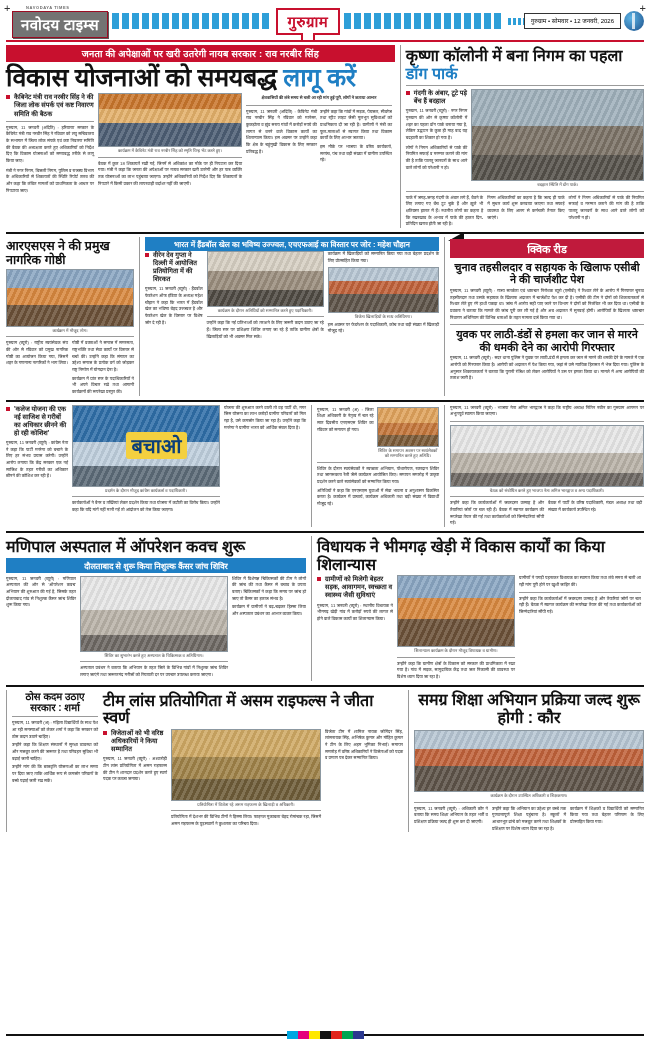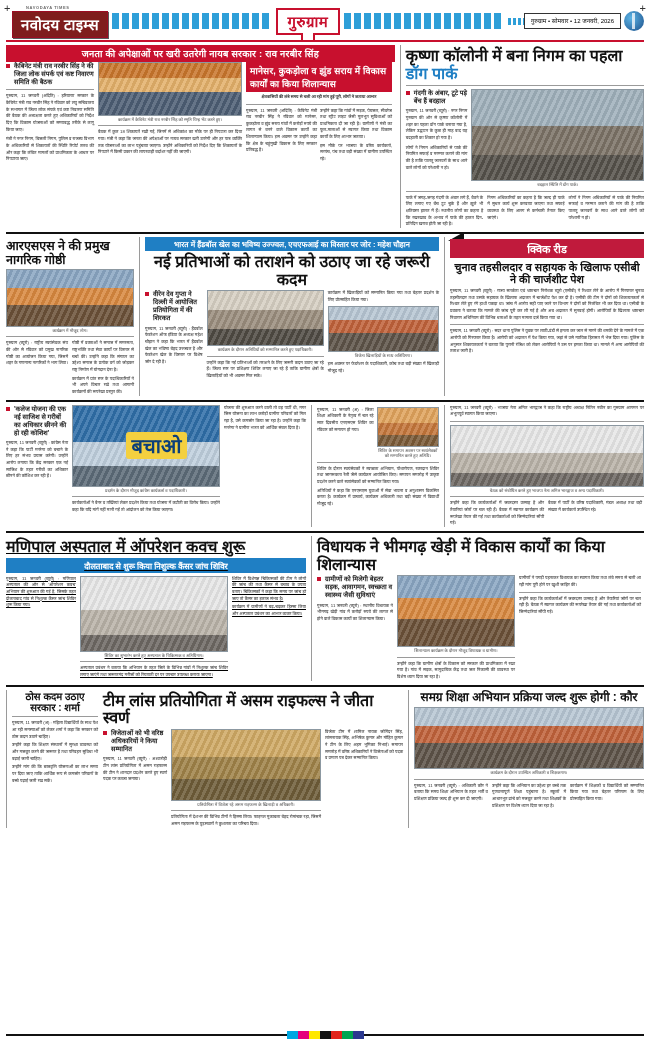--- a/index.html
+++ b/index.html
@@ -12,21 +12,21 @@
   .page { position: relative; width: 650px; height: 1043px; padding: 4px 6px; }
 
   
   .masthead { position: relative; height: 34px; display: flex; align-items: center; }
   .crop-mark { position: absolute; font-size: 11px; color: #333; line-height: 8px; }
   .cm-tl { left: -2px; top: 0px; }
   .cm-tr { right: -2px; top: 0px; }
   .logo-wrap { display: flex; flex-direction: column; align-items: flex-start; margin-left: 6px; }
   .logo-eng { font-size: 4px; letter-spacing: .6px; color: #6b6b6b; font-weight: 700;
               margin-left: 14px; margin-bottom: 1px; }
-  .logo-box { background: #7f1d1d; color: #fff; font-weight: 700; font-size: 15px;
+  .logo-box { background: #737373; color: #fff; font-weight: 700; font-size: 15px;
               padding: 2px 8px 3px; letter-spacing: .3px; border: 1px solid #9c0c23;
               box-shadow: 1px 1px 0 #5a5a5a; }
   .bar-strip { flex: 1; height: 16px; margin: 0 4px;
     background: repeating-linear-gradient(90deg, #2e9fd8 0 7px, #ffffff 7px 10px); }
   .city-plate { border: 2px solid #c8102e; background: #fff; padding: 1px 10px 2px;
     position: relative; }
   .city-plate .city { color: #c8102e; font-size: 15px; font-weight: 700; letter-spacing: .5px; }
   .plate-notch { position: absolute; left: 50%; transform: translateX(-50%); bottom: -9px;
     width: 14px; height: 9px; background: #fff; border-left: 2px solid #c8102e;
     border-right: 2px solid #c8102e; border-bottom: 2px solid #c8102e; }
@@ -122,38 +122,38 @@
     <div class="date-plate">गुरुग्राम • सोमवार • 12 जनवरी, 2026</div>
     <div class="orb"></div>
   </div>
 
   <div class="rule-red"></div>
 
   <div class="cols">
 
     <div class="col" style="width: 390px;">
       <div class="kicker">जनता की अपेक्षाओं पर खरी उतरेगी नायब सरकार : राव नरबीर सिंह</div>
+      <div class="hl-xl"><span>विकास योजनाओं को समयबद्ध </span><span class="hi">लागू करें</span></div>
 
       <div class="cols" style="gap:4px;">
         <div class="col" style="width:88px;">
           <div class="bullet-line" style="margin-bottom:3px;">कैबिनेट मंत्री राव नरबीर सिंह ने की जिला लोक संपर्क एवं कष्ट निवारण समिति की बैठक</div>
           <div class="hr-thin"></div>
           <div class="body-txt">गुरुग्राम, 11 जनवरी (अदिति) : हरियाणा सरकार के कैबिनेट मंत्री राव नरबीर सिंह ने रविवार को लघु सचिवालय के सभागार में जिला लोक संपर्क एवं कष्ट निवारण समिति की बैठक की अध्यक्षता करते हुए अधिकारियों को निर्देश दिए कि विकास योजनाओं को समयबद्ध तरीके से लागू किया जाए।</div>
           <div class="body-txt" style="margin-top:3px;">मंत्री ने नगर निगम, बिजली निगम, पुलिस व राजस्व विभाग के अधिकारियों से शिकायतों की स्थिति रिपोर्ट तलब की और कहा कि लंबित मामलों को प्राथमिकता के आधार पर निपटाया जाए।</div>
         </div>
 
         <div class="col" style="width:144px;">
           <div class="photo ph-stage" style="height:54px;"></div>
           <div class="cap">कार्यक्रम में कैबिनेट मंत्री राव नरबीर सिंह को स्मृति चिन्ह भेंट करते हुए।</div>
           <div class="hr-thin"></div>
           <div class="body-txt">बैठक में कुल 18 शिकायतें रखी गईं, जिनमें से अधिकांश का मौके पर ही निपटारा कर दिया गया। मंत्री ने कहा कि जनता की अपेक्षाओं पर नायब सरकार खरी उतरेगी और हर पात्र व्यक्ति तक योजनाओं का लाभ पहुंचाया जाएगा। उन्होंने अधिकारियों को निर्देश दिए कि शिकायतों के निपटारे में किसी प्रकार की लापरवाही बर्दाश्त नहीं की जाएगी।</div>
         </div>
 
         <div class="col" style="width:146px;">
-          <div class="kicker" style="font-size:9px; text-align:left; padding:2px 4px;">मानेसर, कुकड़ोला व झुंड सराय में विकास कार्यों का किया शिलान्यास</div>
           <div class="body-txt" style="font-weight:700; font-size:4.2px; text-align:center; margin:2px 0;">क्षेत्रवासियों की लंबे समय से चली आ रही मांग हुई पूरी, लोगों ने जताया आभार</div>
           <div class="hr-thin"></div>
           <div class="cols" style="gap:3px;">
             <div class="col" style="width:71px;">
               <div class="body-txt">गुरुग्राम, 11 जनवरी (अदिति) : कैबिनेट मंत्री राव नरबीर सिंह ने रविवार को मानेसर, कुकड़ोला व झुंड सराय गांवों में करोड़ों रुपये की लागत से बनने वाले विकास कार्यों का शिलान्यास किया। इस अवसर पर उन्होंने कहा कि क्षेत्र के चहुंमुखी विकास के लिए सरकार प्रतिबद्ध है।</div>
             </div>
             <div class="col" style="width:72px;">
               <div class="body-txt">उन्होंने कहा कि गांवों में सड़क, पेयजल, सीवरेज तथा स्ट्रीट लाइट जैसी मूलभूत सुविधाओं को प्राथमिकता दी जा रही है। ग्रामीणों ने मंत्री का फूल-मालाओं से स्वागत किया तथा विकास कार्यों के लिए आभार जताया।</div>
               <div class="body-txt" style="margin-top:2px;">इस मौके पर भाजपा के वरिष्ठ कार्यकर्ता, सरपंच, पंच तथा बड़ी संख्या में ग्रामीण उपस्थित रहे।</div>
             </div>
@@ -206,21 +206,20 @@
         </div>
         <div class="col" style="width:62px;">
           <div class="body-txt">गोष्ठी में वक्ताओं ने समाज में समरसता, राष्ट्रभक्ति तथा सेवा कार्यों पर विस्तार से चर्चा की। उन्होंने कहा कि संगठन का उद्देश्य समाज के प्रत्येक वर्ग को जोड़कर राष्ट्र निर्माण में योगदान देना है।</div>
           <div class="body-txt" style="margin-top:2px;">कार्यक्रम में प्रांत स्तर के पदाधिकारियों ने भी अपने विचार रखे तथा आगामी कार्यक्रमों की रूपरेखा प्रस्तुत की।</div>
         </div>
       </div>
     </div>
 
     <div class="col" style="width:300px; border-left:1px solid #9a9a9a; padding-left:5px;">
       <div class="kicker-blue">भारत में हैंडबॉल खेल का भविष्य उज्ज्वल, एचएफआई का विस्तार पर जोर : महेश चौहान</div>
-      <div class="hl-lg" style="text-align:center;">नई प्रतिभाओं को तराशने को उठाए जा रहे जरूरी कदम</div>
       <div class="cols" style="gap:4px;">
         <div class="col" style="width:58px;">
           <div class="bullet-line" style="margin-bottom:3px;">वीरेन देव गुप्ता ने दिल्ली में आयोजित प्रतियोगिता में की शिरकत</div>
           <div class="body-txt">गुरुग्राम, 11 जनवरी (ब्यूरो) : हैंडबॉल फेडरेशन ऑफ इंडिया के अध्यक्ष महेश चौहान ने कहा कि भारत में हैंडबॉल खेल का भविष्य बेहद उज्ज्वल है और फेडरेशन खेल के विस्तार पर विशेष जोर दे रही है।</div>
         </div>
         <div class="col" style="width:118px;">
           <div class="photo ph-indoor" style="height:56px;"></div>
           <div class="cap">कार्यक्रम के दौरान अतिथियों को सम्मानित करते हुए पदाधिकारी।</div>
           <div class="hr-thin"></div>
           <div class="body-txt">उन्होंने कहा कि नई प्रतिभाओं को तराशने के लिए जरूरी कदम उठाए जा रहे हैं। जिला स्तर पर प्रशिक्षण शिविर लगाए जा रहे हैं ताकि ग्रामीण क्षेत्रों के खिलाड़ियों को भी अवसर मिल सके।</div>
@@ -235,20 +234,21 @@
     </div>
 
     <div class="col" style="width:200px; border-left:1px solid #9a9a9a; padding-left:5px;">
       <div class="qr-wrap">
         <span class="qr-tri"></span>
         <div class="quick-read-hd">क्विक रीड</div>
       </div>
       <div class="hl-sm" style="text-align:center; font-size:11px; margin-top:3px;">चुनाव तहसीलदार व सहायक के खिलाफ एसीबी ने की चार्जशीट पेश</div>
       <div class="body-txt" style="margin-top:2px;">गुरुग्राम, 11 जनवरी (ब्यूरो) : राज्य सतर्कता एवं भ्रष्टाचार निरोधक ब्यूरो (एसीबी) ने रिश्वत लेने के आरोप में गिरफ्तार चुनाव तहसीलदार तथा उसके सहायक के खिलाफ अदालत में चार्जशीट पेश कर दी है। एसीबी की टीम ने दोनों को शिकायतकर्ता से रिश्वत लेते हुए रंगे हाथों पकड़ा था। जांच में आरोप सही पाए जाने पर विभाग ने दोनों को निलंबित भी कर दिया था। एसीबी के प्रवक्ता ने बताया कि मामले की जांच पूरी कर ली गई है और अब अदालत में सुनवाई होगी। आरोपियों के खिलाफ भ्रष्टाचार निवारण अधिनियम की विभिन्न धाराओं के तहत मामला दर्ज किया गया था।</div>
       <div class="hr-thin"></div>
+      <div class="hl-sm" style="text-align:center; font-size:11px;">युवक पर लाठी-डंडों से हमला कर जान से मारने की धमकी देने का आरोपी गिरफ्तार</div>
       <div class="body-txt" style="margin-top:2px;">गुरुग्राम, 11 जनवरी (ब्यूरो) : सदर थाना पुलिस ने युवक पर लाठी-डंडों से हमला कर जान से मारने की धमकी देने के मामले में एक आरोपी को गिरफ्तार किया है। आरोपी को अदालत में पेश किया गया, जहां से उसे न्यायिक हिरासत में भेज दिया गया। पुलिस के अनुसार शिकायतकर्ता ने बताया कि पुरानी रंजिश को लेकर आरोपियों ने उस पर हमला किया था। मामले में अन्य आरोपियों की तलाश जारी है।</div>
     </div>
   </div>
 
   <div class="hr-thick"></div>
 
   <div class="cols">
 
     <div class="col" style="width:300px;">
       <div class="cols" style="gap:4px;">
@@ -299,21 +299,21 @@
           <div class="body-txt">बैठक में पार्टी के वरिष्ठ पदाधिकारी, मंडल अध्यक्ष तथा बड़ी संख्या में कार्यकर्ता उपस्थित रहे।</div>
         </div>
       </div>
     </div>
   </div>
 
   <div class="hr-thick"></div>
 
   <div class="cols">
 
-    <div class="col" style="width:300px;text-decoration:underline;">
+    <div class="col" style="width:300px;">
       <div class="hl-lg">मणिपाल अस्पताल में ऑपरेशन कवच शुरू</div>
       <div class="kicker-blue" style="font-size:8px;">दौलताबाद से शुरू किया निशुल्क कैंसर जांच शिविर</div>
       <div class="cols" style="gap:4px; margin-top:3px;">
         <div class="col" style="width:70px;">
           <div class="body-txt">गुरुग्राम, 11 जनवरी (ब्यूरो) : मणिपाल अस्पताल की ओर से 'ऑपरेशन कवच' अभियान की शुरुआत की गई है, जिसके तहत दौलताबाद गांव से निशुल्क कैंसर जांच शिविर शुरू किया गया।</div>
         </div>
         <div class="col" style="width:148px;">
           <div class="photo ph-white" style="height:76px;"></div>
           <div class="cap">शिविर का शुभारंभ करते हुए अस्पताल के चिकित्सक व अतिथिगण।</div>
           <div class="hr-thin"></div>
@@ -373,21 +373,21 @@
           <div class="hr-thin"></div>
           <div class="body-txt">प्रतियोगिता में देशभर की विभिन्न टीमों ने हिस्सा लिया। फाइनल मुकाबला बेहद रोमांचक रहा, जिसमें असम राइफल्स के घुड़सवारों ने कुशलता का परिचय दिया।</div>
         </div>
         <div class="col" style="width:78px;">
           <div class="body-txt">विजेता टीम में शामिल नायक जोगिंदर सिंह, लांसनायक सिंह, अभिषेक कुमार और मोहित कुमार ने टीम के लिए अहम भूमिका निभाई। समापन समारोह में वरिष्ठ अधिकारियों ने विजेताओं को पदक व प्रमाण पत्र देकर सम्मानित किया।</div>
         </div>
       </div>
     </div>
 
     <div class="col" style="width:236px; border-left:1px solid #9a9a9a; padding-left:5px;">
-      <div class="hl-sm" style="text-align:center; font-size:12px;">समग्र शिक्षा अभियान प्रक्रिया जल्द शुरू होगी : कौर</div>
+      <div class="hl-sm" style="text-align:center; font-size:16px;">समग्र शिक्षा अभियान प्रक्रिया जल्द शुरू होगी : कौर</div>
       <div class="photo ph-group" style="height:62px; margin-top:3px;"></div>
       <div class="cap">कार्यक्रम के दौरान उपस्थित अधिकारी व शिक्षकगण।</div>
       <div class="hr-thin"></div>
       <div class="cols" style="gap:4px;">
         <div class="col" style="width:74px;">
           <div class="body-txt">गुरुग्राम, 11 जनवरी (ब्यूरो) : अधिकारी कौर ने बताया कि समग्र शिक्षा अभियान के तहत भर्ती व प्रशिक्षण प्रक्रिया जल्द ही शुरू कर दी जाएगी।</div>
         </div>
         <div class="col" style="width:74px;">
           <div class="body-txt">उन्होंने कहा कि अभियान का उद्देश्य हर बच्चे तक गुणवत्तापूर्ण शिक्षा पहुंचाना है। स्कूलों में आधारभूत ढांचे को मजबूत करने तथा शिक्षकों के प्रशिक्षण पर विशेष ध्यान दिया जा रहा है।</div>
         </div>

